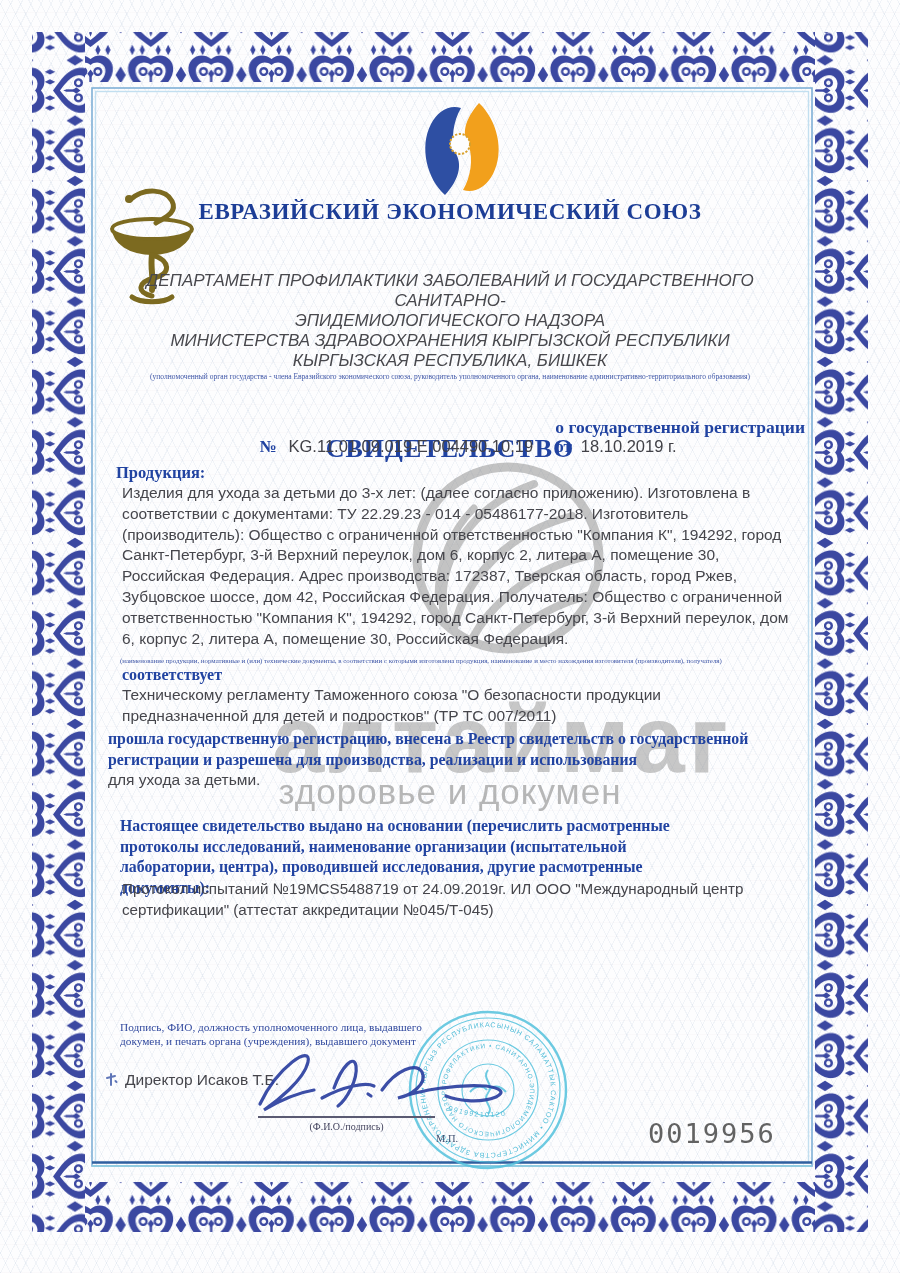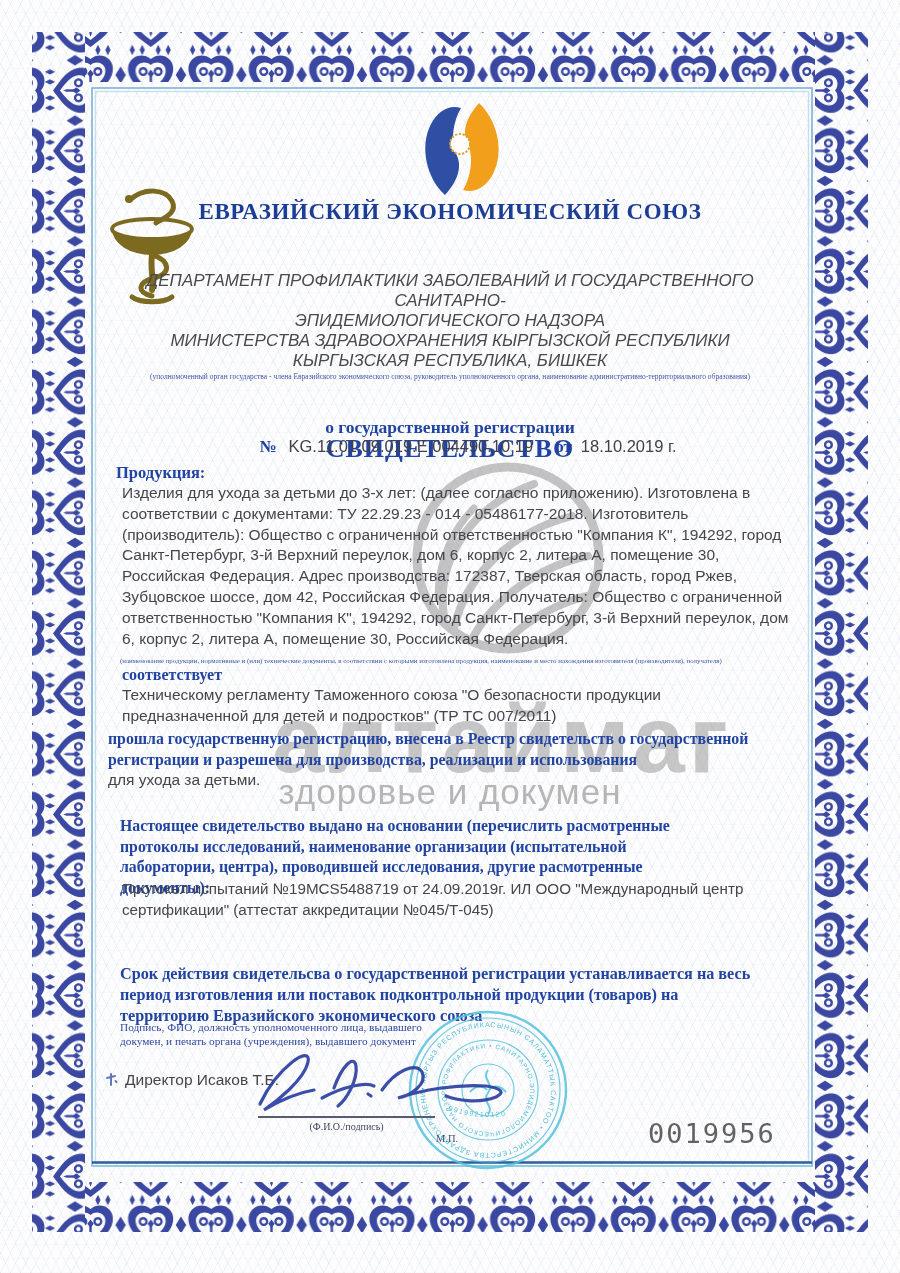--- a/index.html
+++ b/index.html
@@ -17,21 +17,21 @@
   .ctr { left:95px; width:710px; text-align:center; }
 
   .union-title { top:199px; font-family:"Liberation Serif",serif; font-weight:bold;
                  font-size:23px; letter-spacing:.6px; color:#1c3d96; }
   .dept { top:271px; font-size:17px; line-height:20px; color:#48484d;font-style:italic; }
   .authority-cap { top:372px; font-family:"Liberation Serif",serif; font-size:7.5px; color:#3f57a8; }
 
   .cert-title { top:394px; font-family:"Liberation Serif",serif; font-weight:bold;
                 font-size:26px; letter-spacing:1px; color:#2143a1;margin-top:40px; }
   .cert-sub   { top:417px; font-family:"Liberation Serif",serif; font-weight:bold;
-                font-size:17.5px; color:#2143a1; }
+                font-size:17.5px; color:#2143a1;text-align:right; }
   .num-row { top:437px; left:95px; width:710px; display:flex; justify-content:center;
              align-items:baseline; padding-left:36px; }
   .num-row .lbl { font-family:"Liberation Serif",serif; font-weight:bold; font-size:17px; color:#2143a1; }
   .num-row .val { font-size:16.5px; color:#414147; }
   .gap1 { margin-left:12px; } .gap2 { margin-left:22px; } .gap3 { margin-left:9px; }
 
   .form-blue { font-family:"Liberation Serif",serif; font-weight:bold; color:#2143a1; }
   .ink  { color:#45454b; }
   .tiny-cap { font-family:"Liberation Serif",serif; color:#3f57a8; }
 
@@ -158,21 +158,20 @@
   <div class="abs ink regulation">Техническому регламенту Таможенного союза "О безопасности продукции предназначенной для детей и подростков" (ТР ТС 007/2011)</div>
 
   <div class="abs reg-block">
     <div class="form-blue reg-statement">прошла государственную регистрацию, внесена в Реестр свидетельств о государственной регистрации и разрешена для производства, реализации и использования</div>
     <div class="ink usage-line">для ухода за детьми.</div>
   </div>
 
   <div class="abs form-blue basis-stmt">Настоящее свидетельство выдано на основании (перечислить расмотренные протоколы исследований, наименование организации (испытательной лаборатории, центра), проводившей исследования, другие расмотренные документы):</div>
   <div class="abs ink basis-det">Протокол испытаний №19MCS5488719 от 24.09.2019г. ИЛ ООО "Международный центр сертификации" (аттестат аккредитации №045/Т-045)</div>
 
-  <div class="abs form-blue validity">Срок действия свидетельсва о государственной регистрации устанавливается на весь период изготовления или поставок подконтрольной продукции (товаров) на территорию Евразийского экономического союза</div>
 
   <div class="abs tiny-cap sig-cap">Подпись, ФИО, должность уполномоченного лица, выдавшего докумен, и печать органа (учреждения), выдавшего документ</div>
 
   <div class="abs signer-row">
     <svg width="14" height="16" viewBox="0 0 14 16">
       <g stroke="#3a56a8" stroke-width="2" stroke-linecap="round" opacity=".8">
         <path d="M7,2 L7,13"></path>
           <path d="M3,6 L11,4"></path>
           <path d="M11.5,9 l1,1"></path>
       </g>

